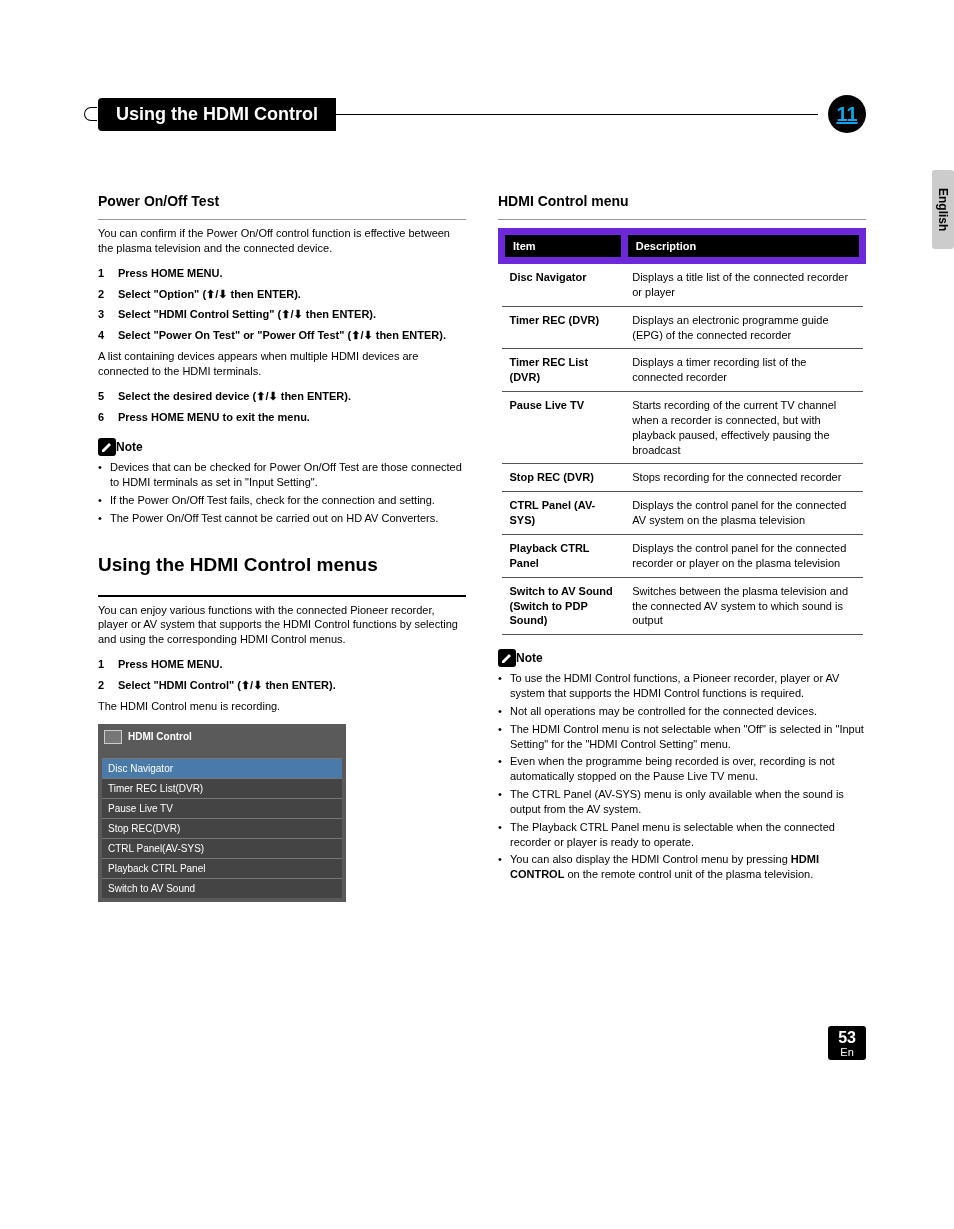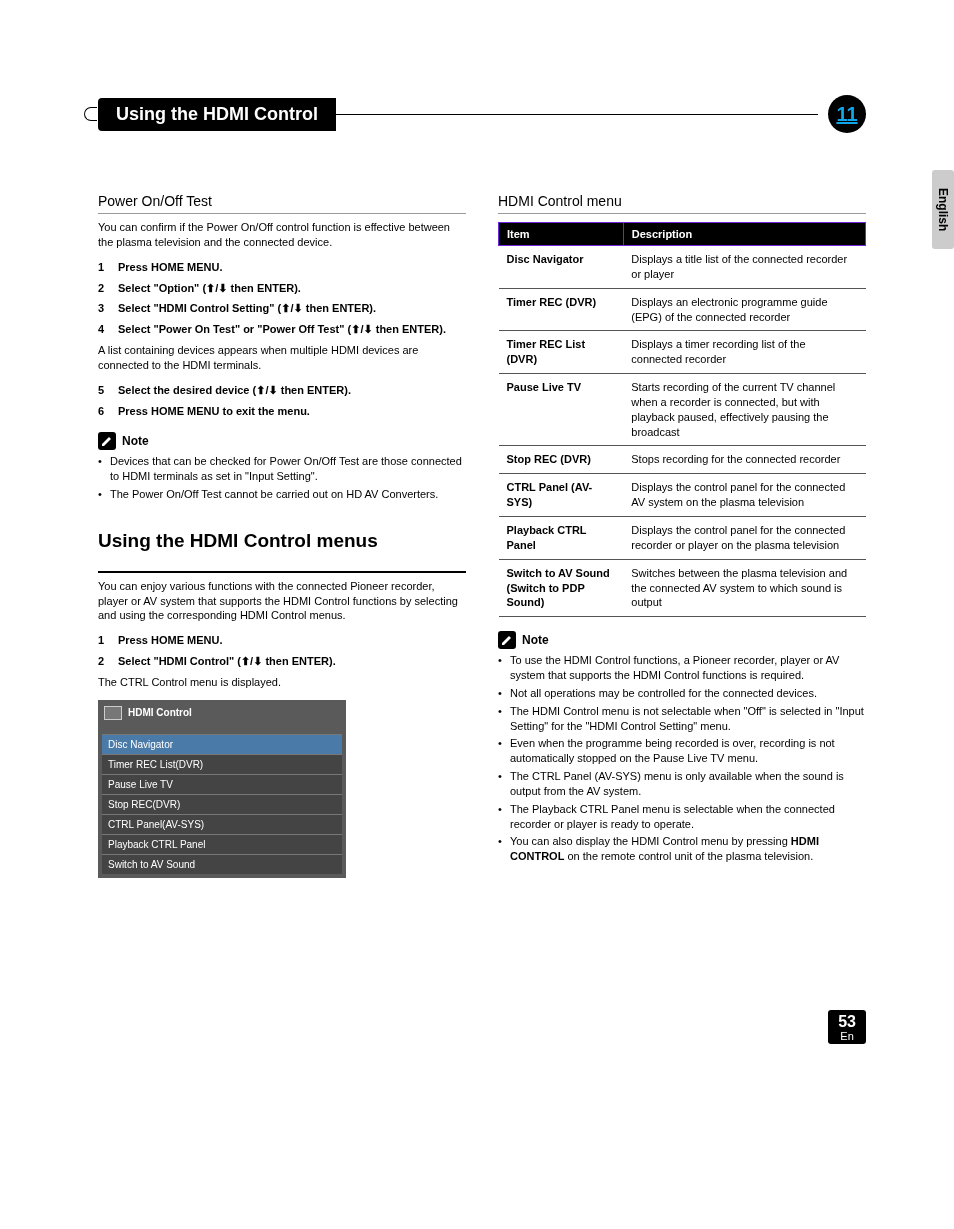--- a/index.html
+++ b/index.html
@@ -69,24 +69,24 @@
   .columns {
     display: flex;
     gap: 32px;
   }
   .column {
     flex: 1;
     min-width: 0;
   }
   h2.section {
     font-size: 14px;
-    font-weight: normal;
+    font-weight: bold;
     margin: 0 0 4px 0;
     border-bottom: 1px solid #999;
-    padding-bottom: 4px;
+    padding-bottom: 10px;
   }
   h2.big-section {
     font-size: 19px;
     font-weight: bold;
     margin: 28px 0 6px 0;
     border-bottom: 2px solid #000;
     padding-bottom: 18px;
     line-height:1.2;
   }
   .para {
@@ -115,21 +115,21 @@
   .step-list li .btext {
     font-weight: bold;
   }
   .arrows {
     font-family: Arial;
   }
   .note-hdr {
     display: flex;
     align-items: center;
     margin: 14px 0 4px 0;
-    gap: 6px;
+    gap: 0;
   }
   .note-icon {
     width: 18px;
     height: 18px;
     background: #000;
     border-radius: 3px;
     display:flex;
     align-items:center;
     justify-content:center;
   }
@@ -188,21 +188,21 @@
     width: 100%;
     font-size: 11px;
     margin-top: 8px;
   }
   table.hdmi-table th {
     background: #000;
     color: #fff;
     text-align: left;
     font-weight: bold;
     padding: 5px 8px;
-    border: 1px solid #6d28d9;
+    border: 7px solid #6d28d9;
   }
   table.hdmi-table td {
     border-top: 1px solid #555;
     border-bottom: 1px solid #555;
     padding: 6px 8px;
     vertical-align: top;
     line-height: 1.35;
   }
   table.hdmi-table td:first-child {
     font-weight: bold;
@@ -222,21 +222,21 @@
     border-radius: 3px;
   }
   .footer {
     position: relative;
     margin-top: 120px;
     height: 50px;
   }
   .page-badge {
     position: absolute;
     right: 0;
-    bottom: 4px;
+    bottom: 12px;
     background: #000;
     color: #fff;
     border-radius: 3px;
     padding: 4px 10px 2px 10px;
     text-align: center;
   }
   .page-badge .pn { font-size: 16px; font-weight: bold; line-height: 1; }
   .page-badge .lc { font-size: 11px; }
 </style>
 </head>
@@ -296,37 +296,38 @@
       <div class="note-hdr">
         <span class="note-icon">
           <svg width="12" height="12" viewBox="0 0 12 12">
               <path d="M1 11 L3 11 L10 4 L8 2 L1 9 Z" fill="#fff"></path>
             </svg>
         </span>
         <span class="note-label">Note</span>
       </div>
       <ul class="bullets">
         <li>Devices that can be checked for Power On/Off Test are those connected to HDMI terminals as set in "Input Setting".</li>
+        <li>If the Power On/Off Test fails, check for the connection and setting.</li>
         <li>The Power On/Off Test cannot be carried out on HD AV Converters.</li>
       </ul>
 
       <h2 class="big-section">Using the HDMI Control menus</h2>
       <div class="para">You can enjoy various functions with the connected Pioneer recorder, player or AV system that supports the HDMI Control functions by selecting and using the corresponding HDMI Control menus.</div>
 
       <ol class="step-list">
         <li>
           <span class="num">1</span>
           <span class="btext">Press HOME MENU.</span>
         </li>
         <li>
           <span class="num">2</span>
           <span class="btext"><span>Select "HDMI Control" (</span><span class="arrows">⬆/⬇</span><span> then ENTER).</span></span>
         </li>
       </ol>
-      <div class="para" style="margin-top:0">The CTRL Control menu is displayed.</div>
+      <div class="para" style="margin-top:0">The HDMI Control menu is recording.</div>
 
       <div class="menu-box">
         <div class="menu-title-row">
           <span class="tv-icon"></span>
           <span>HDMI Control</span>
         </div>
         <div style="height:8px"></div>
         <div class="menu-item highlight">Disc Navigator</div>
         <div class="menu-item">Timer REC List(DVR)</div>
         <div class="menu-item">Pause Live TV</div>

